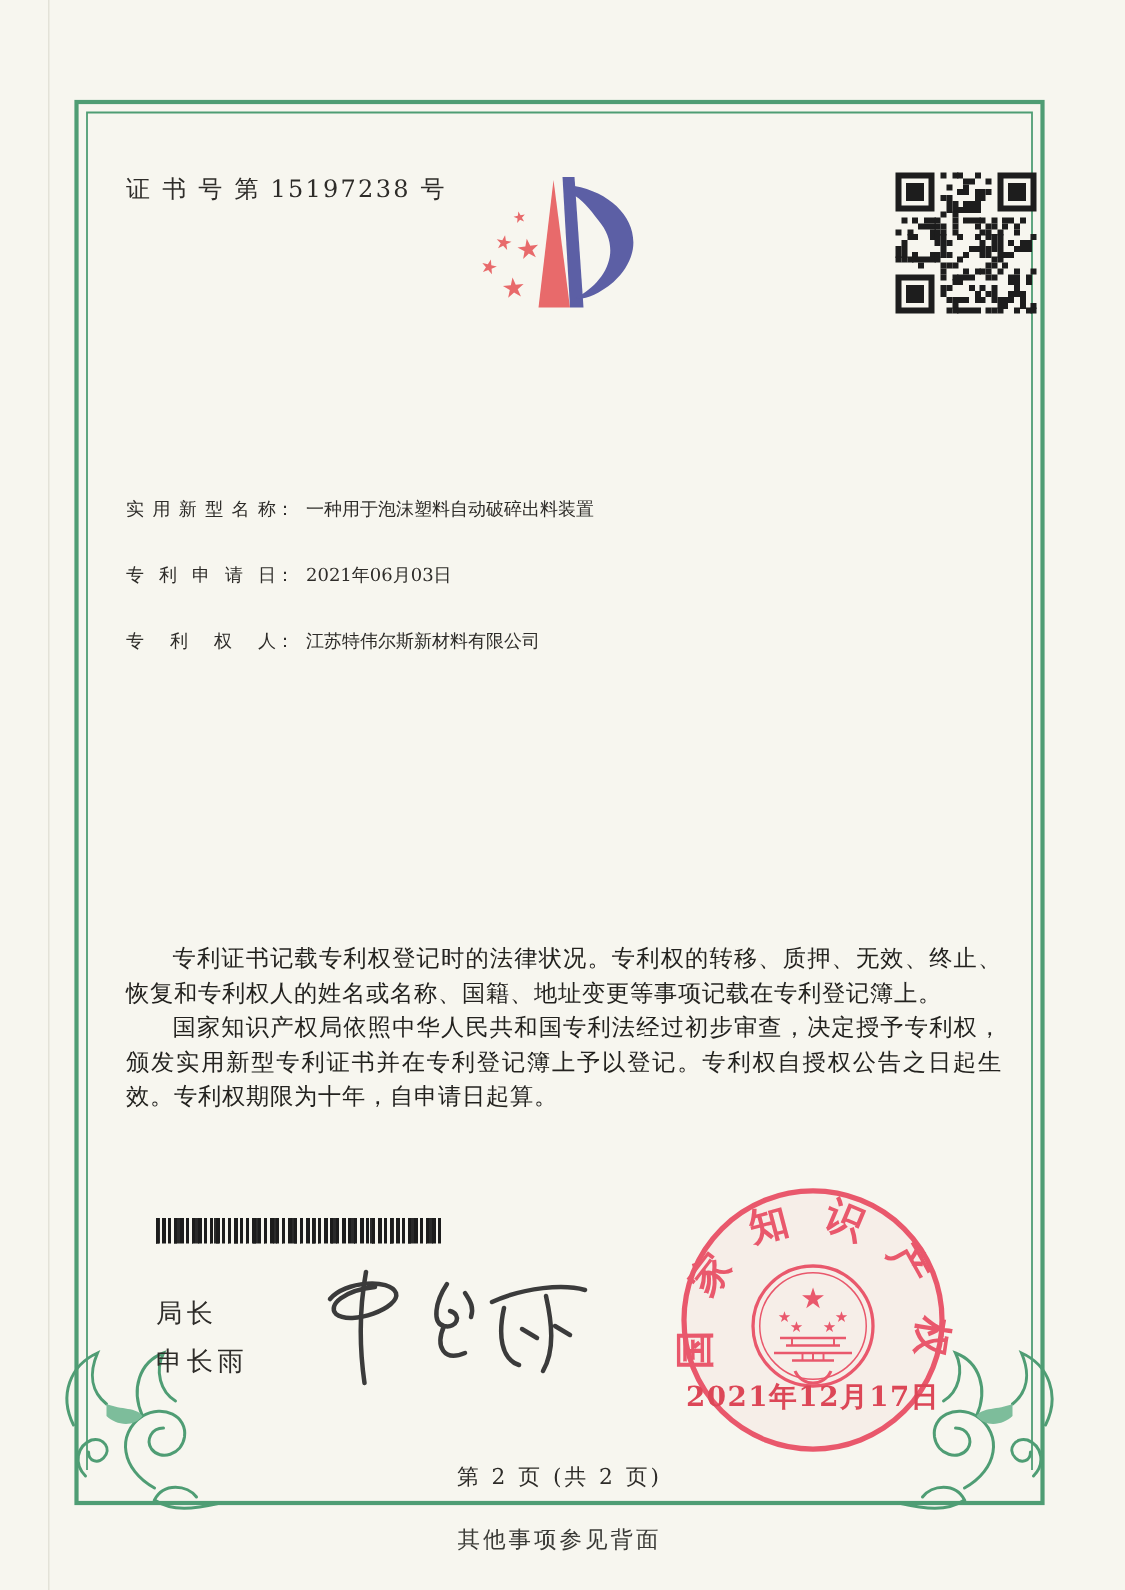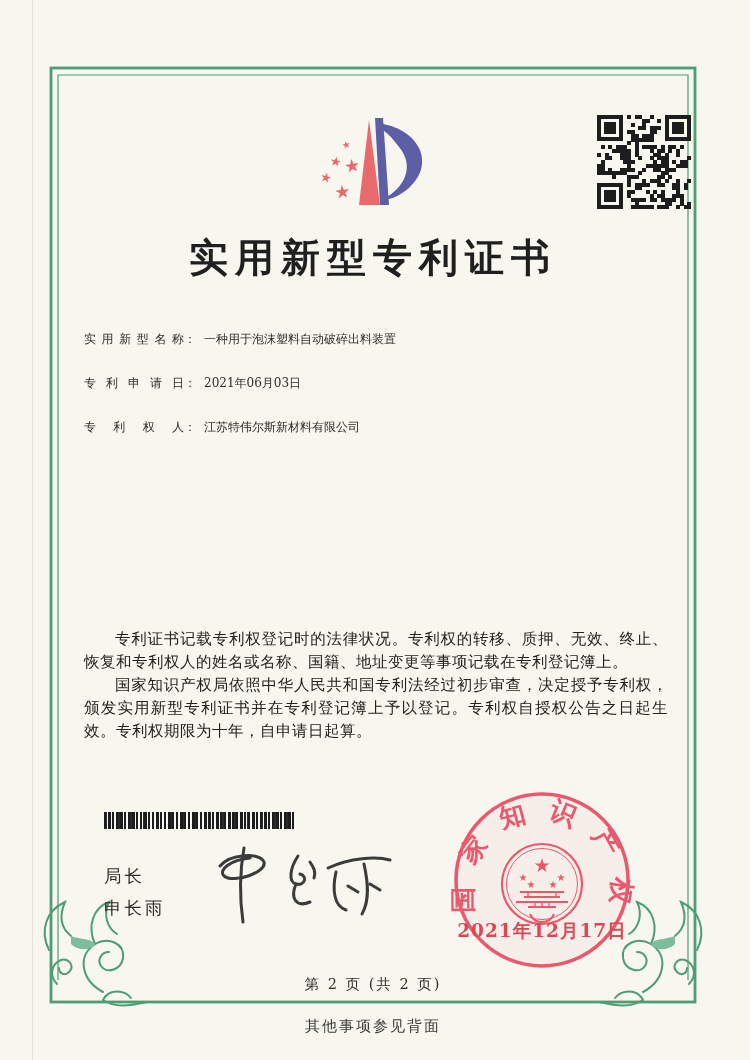--- a/index.html
+++ b/index.html
@@ -72,20 +72,21 @@
         <path d="M96,0 C78,4 64,6 52,-2 C58,-14 74,-12 80,-4"></path>
         <path d="M52,-10 C30,-22 26,-46 44,-58 C58,-66 74,-58 72,-44 C70,-32 56,-28 50,-36 C46,-42 50,-50 58,-50"></path>
         <path d="M-2,-52 C-12,-72 -4,-92 14,-100 C8,-86 10,-74 20,-66"></path>
         <path d="M44,-58 C36,-76 42,-94 58,-100 C52,-88 56,-74 66,-68"></path>
         <path d="M6,-18 C-2,-26 0,-38 10,-42 C18,-44 24,-36 18,-30 C14,-26 8,-28 8,-34"></path>
         <path d="M20,-66 C30,-62 40,-64 44,-58 C38,-50 26,-52 20,-58 Z" fill="#7dbd9b" stroke="none"></path>
       </g>
     </g>
   </svg>
 
+  <div class="cert-no">证 书 号 第 15197238 号</div>
 
   <svg class="logo" width="150" height="122" viewBox="0 0 150 122">
     <path d="M74,10 L64,95 L85,95 Z" fill="#e86a6b"></path>
     <path d="M80,8 L88,8 L94,95 L85,95 Z" fill="#5c5fa5"></path>
     <path d="M88,14 C122,20 142,52 114,78 C103,87 95,90 88,89 C110,78 120,56 104,37 C98,29 93,23 86,19 Z" fill="#5c5fa5"></path>
     <text x="52" y="38" font-size="10" fill="#e86a6b" text-anchor="middle" transform="rotate(-12 52 38)">★</text>
     <text x="40" y="56" font-size="13" fill="#e86a6b" text-anchor="middle" transform="rotate(10 40 56)">★</text>
     <text x="58" y="62" font-size="18" fill="#e86a6b" text-anchor="middle" transform="rotate(-8 58 62)">★</text>
     <text x="30" y="72" font-size="13" fill="#e86a6b" text-anchor="middle" transform="rotate(14 30 72)">★</text>
     <text x="48" y="88" font-size="18" fill="#e86a6b" text-anchor="middle" transform="rotate(-6 48 88)">★</text>
@@ -284,21 +285,20 @@
       <i style="left:48.9px;top:90.2px;width:4.1px;height:4.1px"></i>
       <i style="left:52.6px;top:90.2px;width:4.1px;height:4.1px"></i>
       <i style="left:60.2px;top:90.2px;width:4.1px;height:4.1px"></i>
       <i style="left:63.9px;top:90.2px;width:4.1px;height:4.1px"></i>
       <i style="left:67.7px;top:90.2px;width:4.1px;height:4.1px"></i>
       <i style="left:79.0px;top:90.2px;width:4.1px;height:4.1px"></i>
       <i style="left:86.5px;top:90.2px;width:4.1px;height:4.1px"></i>
       <i style="left:90.2px;top:90.2px;width:4.1px;height:4.1px"></i>
     </div>
 
-  <h1 class="title">实用新型专利证书</h1>
 
   <div class="fields">
     <div class="frow">
       <span class="flabel">实用新型名称</span><span class="colon">：</span><span class="fvalue">一种用于泡沫塑料自动破碎出料装置</span>
     </div>
     <div class="frow">
       <span class="flabel">专利申请日</span><span class="colon">：</span><span class="fvalue">2021年06月03日</span>
     </div>
     <div class="frow">
       <span class="flabel">专利权人</span><span class="colon">：</span><span class="fvalue">江苏特伟尔斯新材料有限公司</span>

